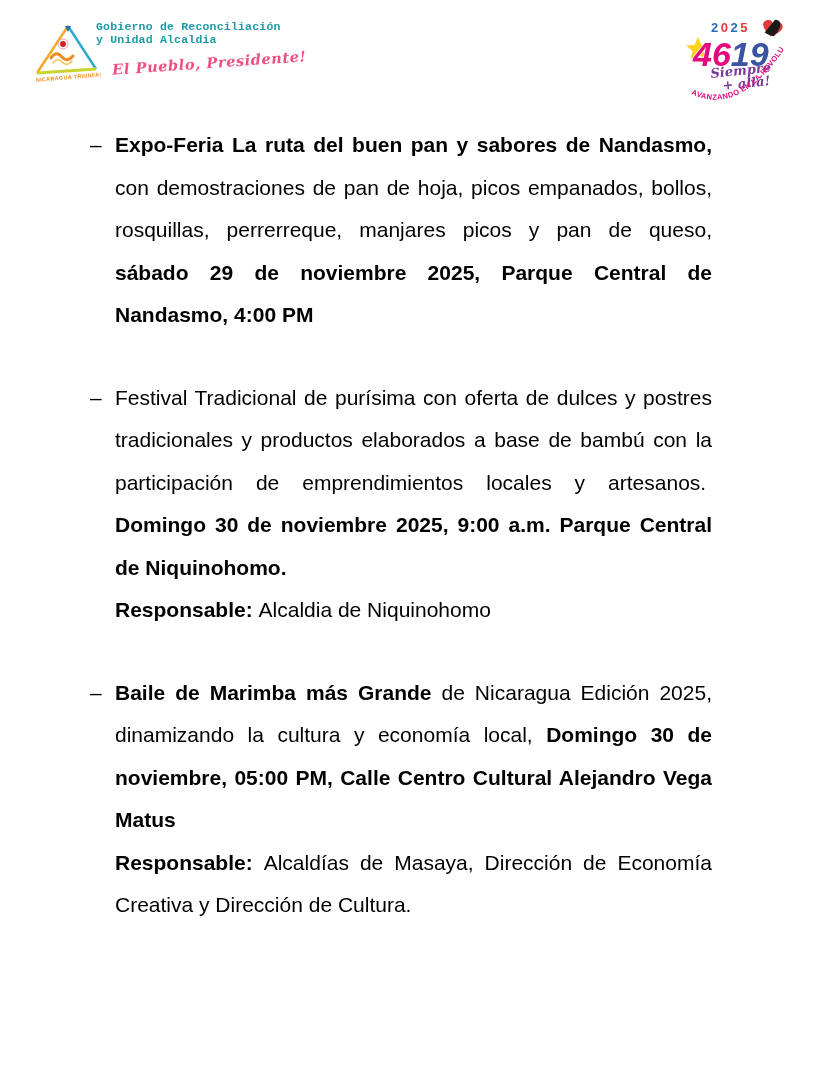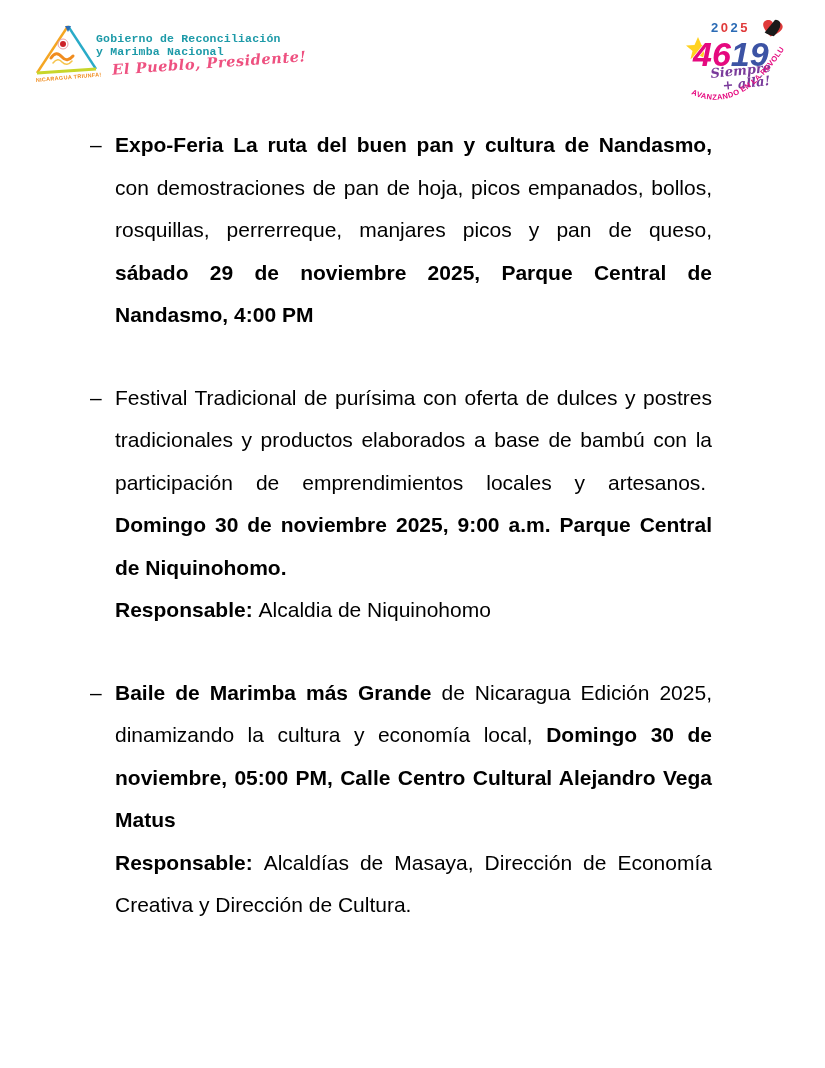--- a/index.html
+++ b/index.html
@@ -10,21 +10,21 @@
     height: 1068px;
     background: #ffffff;
     overflow: hidden;
     font-family: "Liberation Sans", sans-serif;
   }
 
   
   .header { position: absolute; top: 0; left: 0; width: 825px; height: 110px; }
   .emblem-wrap { position: absolute; left: 30px; top: 20px; width: 72px; height: 74px; }
   .org-block {
-    position: absolute; left: 96px; top: 32px;
+    position: absolute; left: 96px; top: 20px;
     font-family: "Liberation Mono", "DejaVu Sans Mono", monospace;
     font-weight: bold;
     font-size: 11.5px;
     line-height: 13px;
     color: #1d9aa8;
     letter-spacing: 0.2px;
     white-space: nowrap;
   }
   .slogan {
     position: absolute; left: 112px; top: 54px;
@@ -86,21 +86,21 @@
 
         <path d="M21,38 q5,-8 11,-1 q5,6 11,-1" fill="none" stroke-width="3" stroke-linecap="round" stroke="#f08c1e"></path>
         <path d="M23,43 q5,-6 9,-1 q5,5 10,-1" fill="none" stroke="#f6c44d" stroke-width="1.6" stroke-linecap="round"></path>
 
         <text x="6" y="62" transform="rotate(-5 6 62)" font-size="5.5" font-weight="bold" font-family="Liberation Sans, sans-serif" letter-spacing="0.3" fill="#f08c1e">NICARAGUA TRIUNFA!</text>
       </svg>
     </div>
 
     <div class="org-block">
       <div>Gobierno de Reconciliación</div>
-      <div>y Marimba Nacional</div>
+      <div>y Unidad Alcaldia</div>
     </div>
 
     <div class="slogan">El Pueblo, Presidente!</div>
 
     <div class="logo4619-wrap">
       <svg width="112" height="96" viewBox="0 0 112 96">
         <defs>
           <path id="arcpath" d="M6,80 Q55,103 100,34" fill="none"></path>
           <clipPath id="heartclip">
             <path d="M96,9 c-2.6,-3.4 -8,-3 -9,1.4 c-1,-4.4 -6.4,-4.8 -9,-1.4 c-2.6,3.4 0.6,8.4 9,13.6 c8.4,-5.2 11.6,-10.2 9,-13.6 z"></path>
@@ -129,21 +129,21 @@
           <textPath href="#arcpath">AVANZANDO EN LA REVOLUCIÓN!</textPath>
         </text>
       </svg>
     </div>
   </div>
 
   <div class="doc-body">
 
     <div class="doc-item">
       <span class="bullet">–</span>
-      <span><span class="seg-b">Expo-Feria La ruta del buen pan y cultura de Nandasmo, </span><span class="seg-r">con demostraciones de pan de hoja, picos empanados, bollos, rosquillas, perrerreque, manjares picos y pan de queso, </span><span class="seg-b">sábado 29 de noviembre 2025, Parque Central de Nandasmo, 4:00 PM</span></span>
+      <span><span class="seg-b">Expo-Feria La ruta del buen pan y sabores de Nandasmo, </span><span class="seg-r">con demostraciones de pan de hoja, picos empanados, bollos, rosquillas, perrerreque, manjares picos y pan de queso, </span><span class="seg-b">sábado 29 de noviembre 2025, Parque Central de Nandasmo, 4:00 PM</span></span>
     </div>
 
     <div class="doc-item">
       <span class="bullet">–</span>
       <span><span class="seg-r">Festival Tradicional de purísima con oferta de dulces y postres tradicionales y productos elaborados a base de bambú con la participación de emprendimientos locales y artesanos.&nbsp; </span><span class="seg-b">Domingo 30 de noviembre 2025, 9:00 a.m. Parque Central de Niquinohomo.</span><br><span class="seg-b">Responsable: </span><span class="seg-r">Alcaldia de Niquinohomo</span></span>
     </div>
 
     <div class="doc-item">
       <span class="bullet">–</span>
       <span><span class="seg-b">Baile de Marimba más Grande </span><span class="seg-r">de Nicaragua Edición 2025, dinamizando la cultura y economía local, </span><span class="seg-b">Domingo 30 de noviembre, 05:00 PM, Calle Centro Cultural Alejandro Vega Matus</span><br><span class="seg-b">Responsable: </span><span class="seg-r">Alcaldías de Masaya, Dirección de Economía Creativa y Dirección de Cultura.</span></span>

